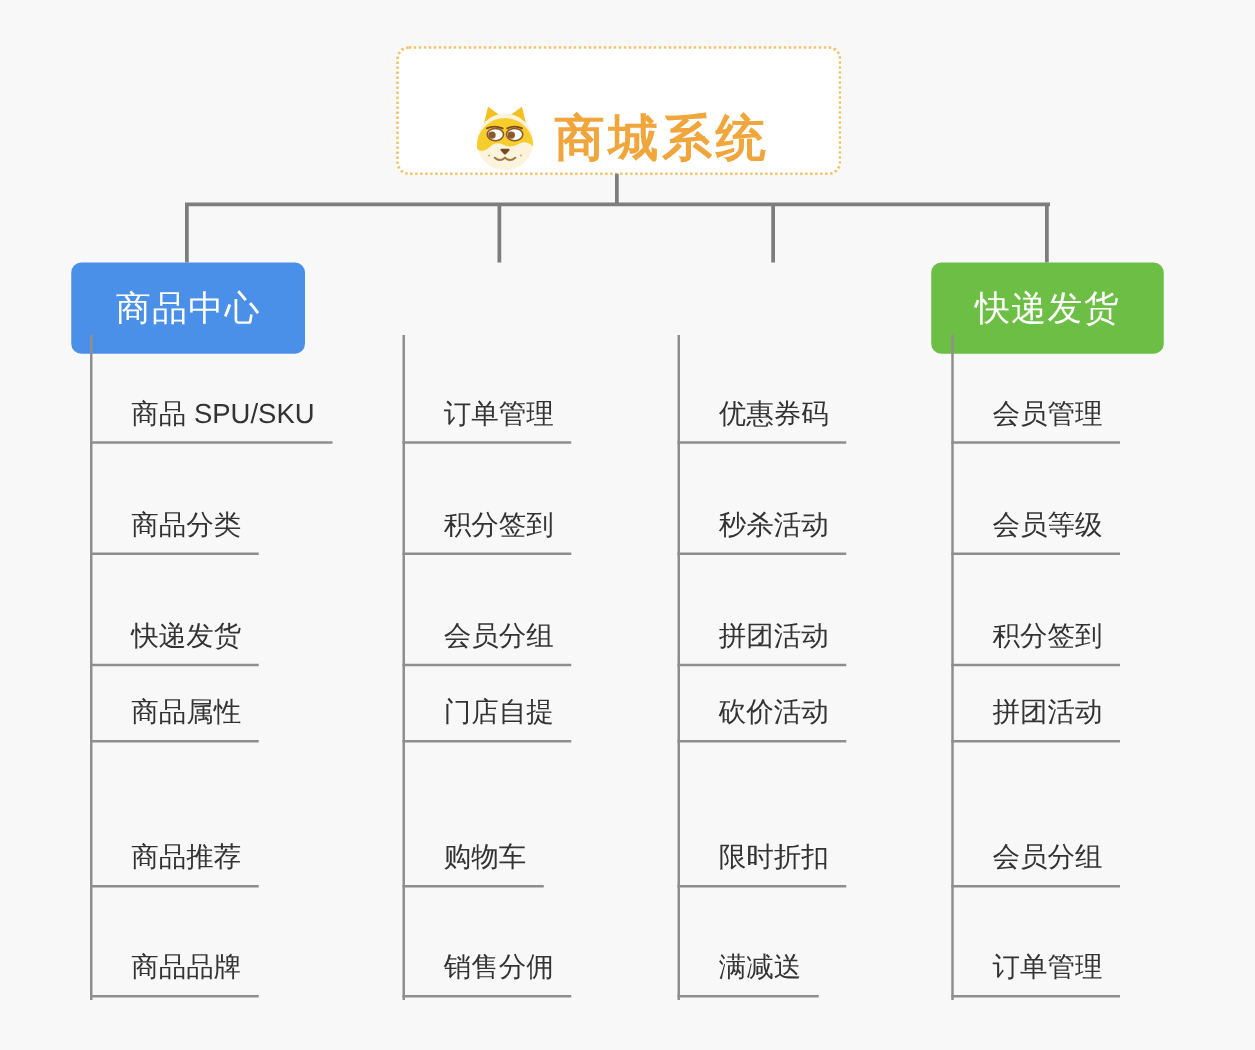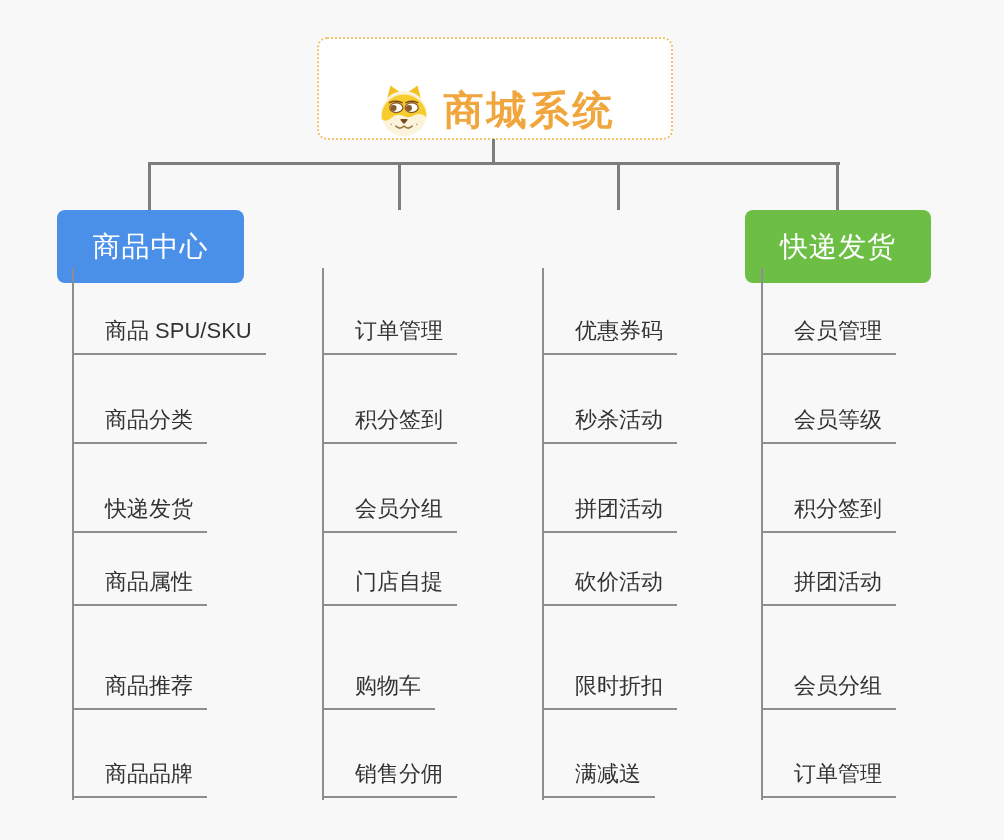--- a/index.html
+++ b/index.html
@@ -60,21 +60,21 @@
     font-size:22px;line-height:28px;color:#333333;
     border-bottom:2px solid #8e8e8e;
   }
   .col-0 .child{left:72px;}
   .col-1 .child{left:322px;}
   .col-2 .child{left:542px;}
   .col-3 .child{left:761px;}
   .row-0{top:313px;}
   .row-1{top:402px;}
   .row-2{top:491px;}
-  .row-3{top:564px;font-family:Liberation Serif, serif;}
+  .row-3{top:552px;font-family:Liberation Serif, serif;}
   .row-4{top:668px;}
   .row-5{top:756px;}
 </style>
 </head>
 <body>
 
 <div class="canvas">
 
   <div class="root-node">
     <span class="root-icon">

